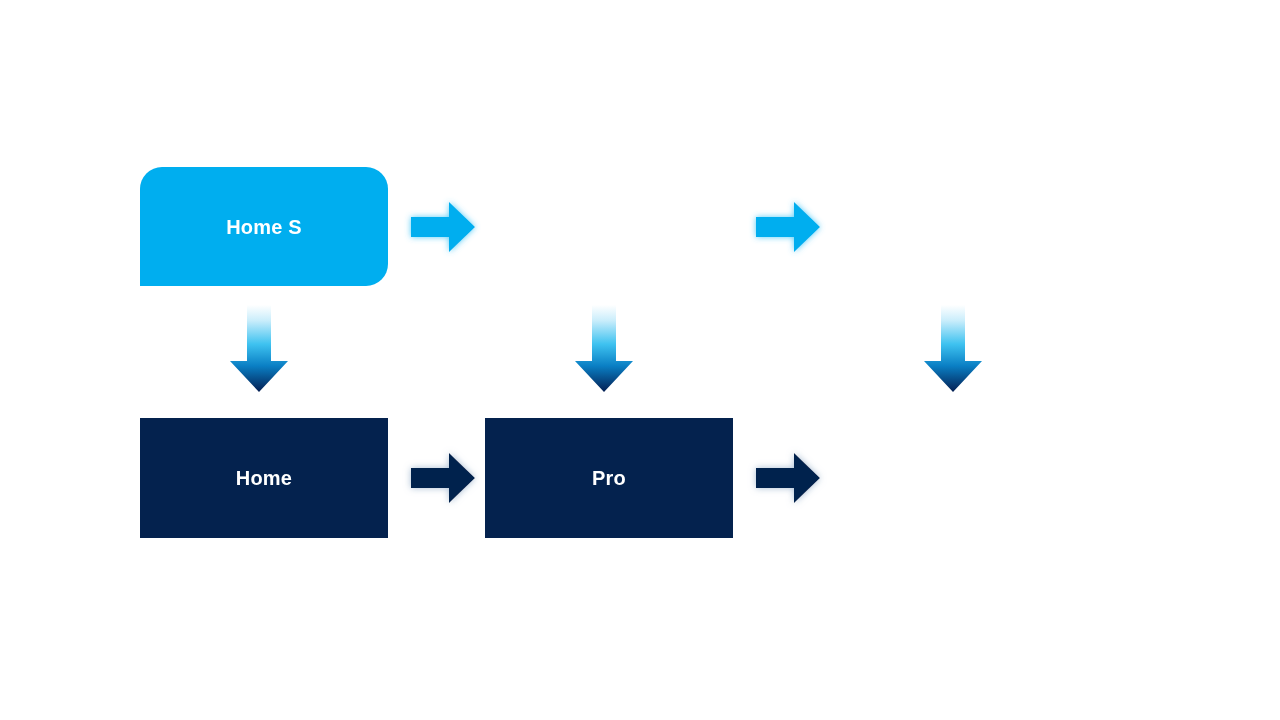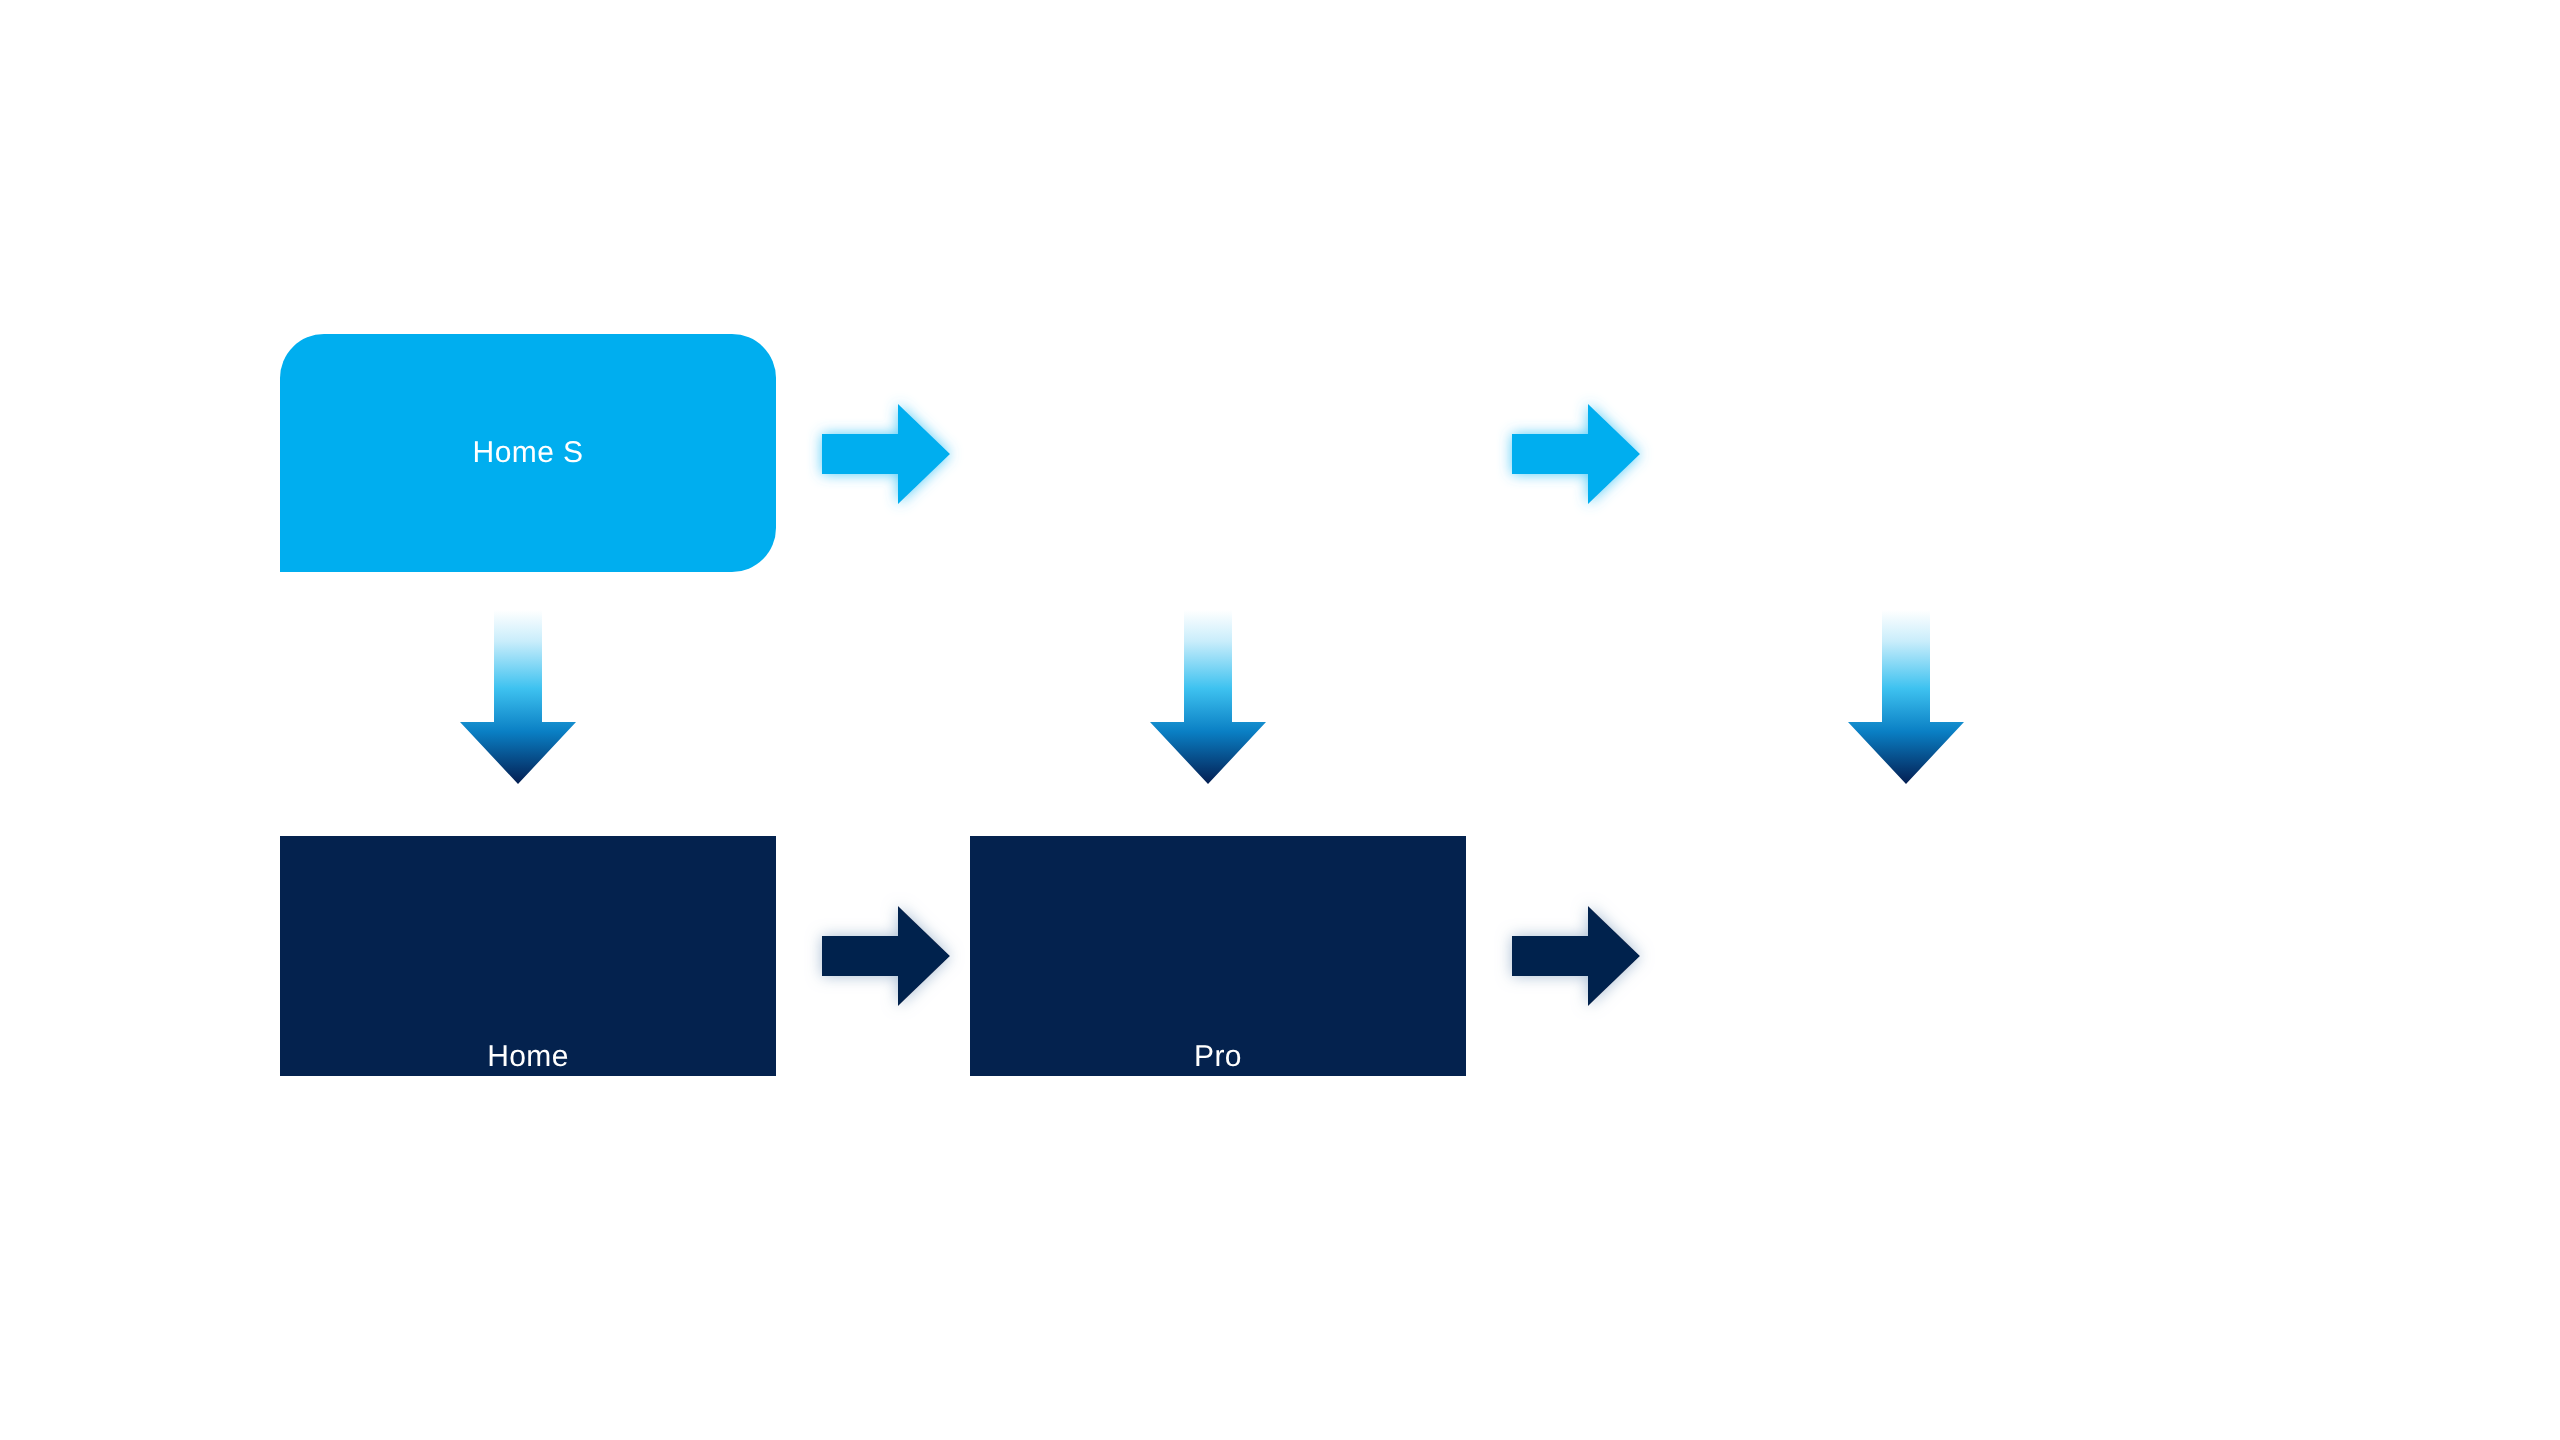--- a/index.html
+++ b/index.html
@@ -23,35 +23,34 @@
   }
 
   
   .node {
     position: absolute;
     display: flex;
     align-items: center;
     justify-content: center;
     box-sizing: border-box;
     color: #ffffff;
-    font-size: 15px;
-    font-weight: 400;
+    font-size: 20px;
+    font-weight: 700;
     letter-spacing: 0.2px;
     line-height: 1.2;
     text-align: center;
     user-select: none;
   }
   .node.tier-s {
     background: #00AEEF;
     border-radius: 22px 22px 22px 0;
   }
   .node.tier-base {
     background: #04224E;
     border-radius: 0;
-    align-items: flex-end;
   }
   .node-label {
     pointer-events: none;
   }
 
   
   .arrow-right {
     position: absolute;
     width: 70px;
     height: 62px;

